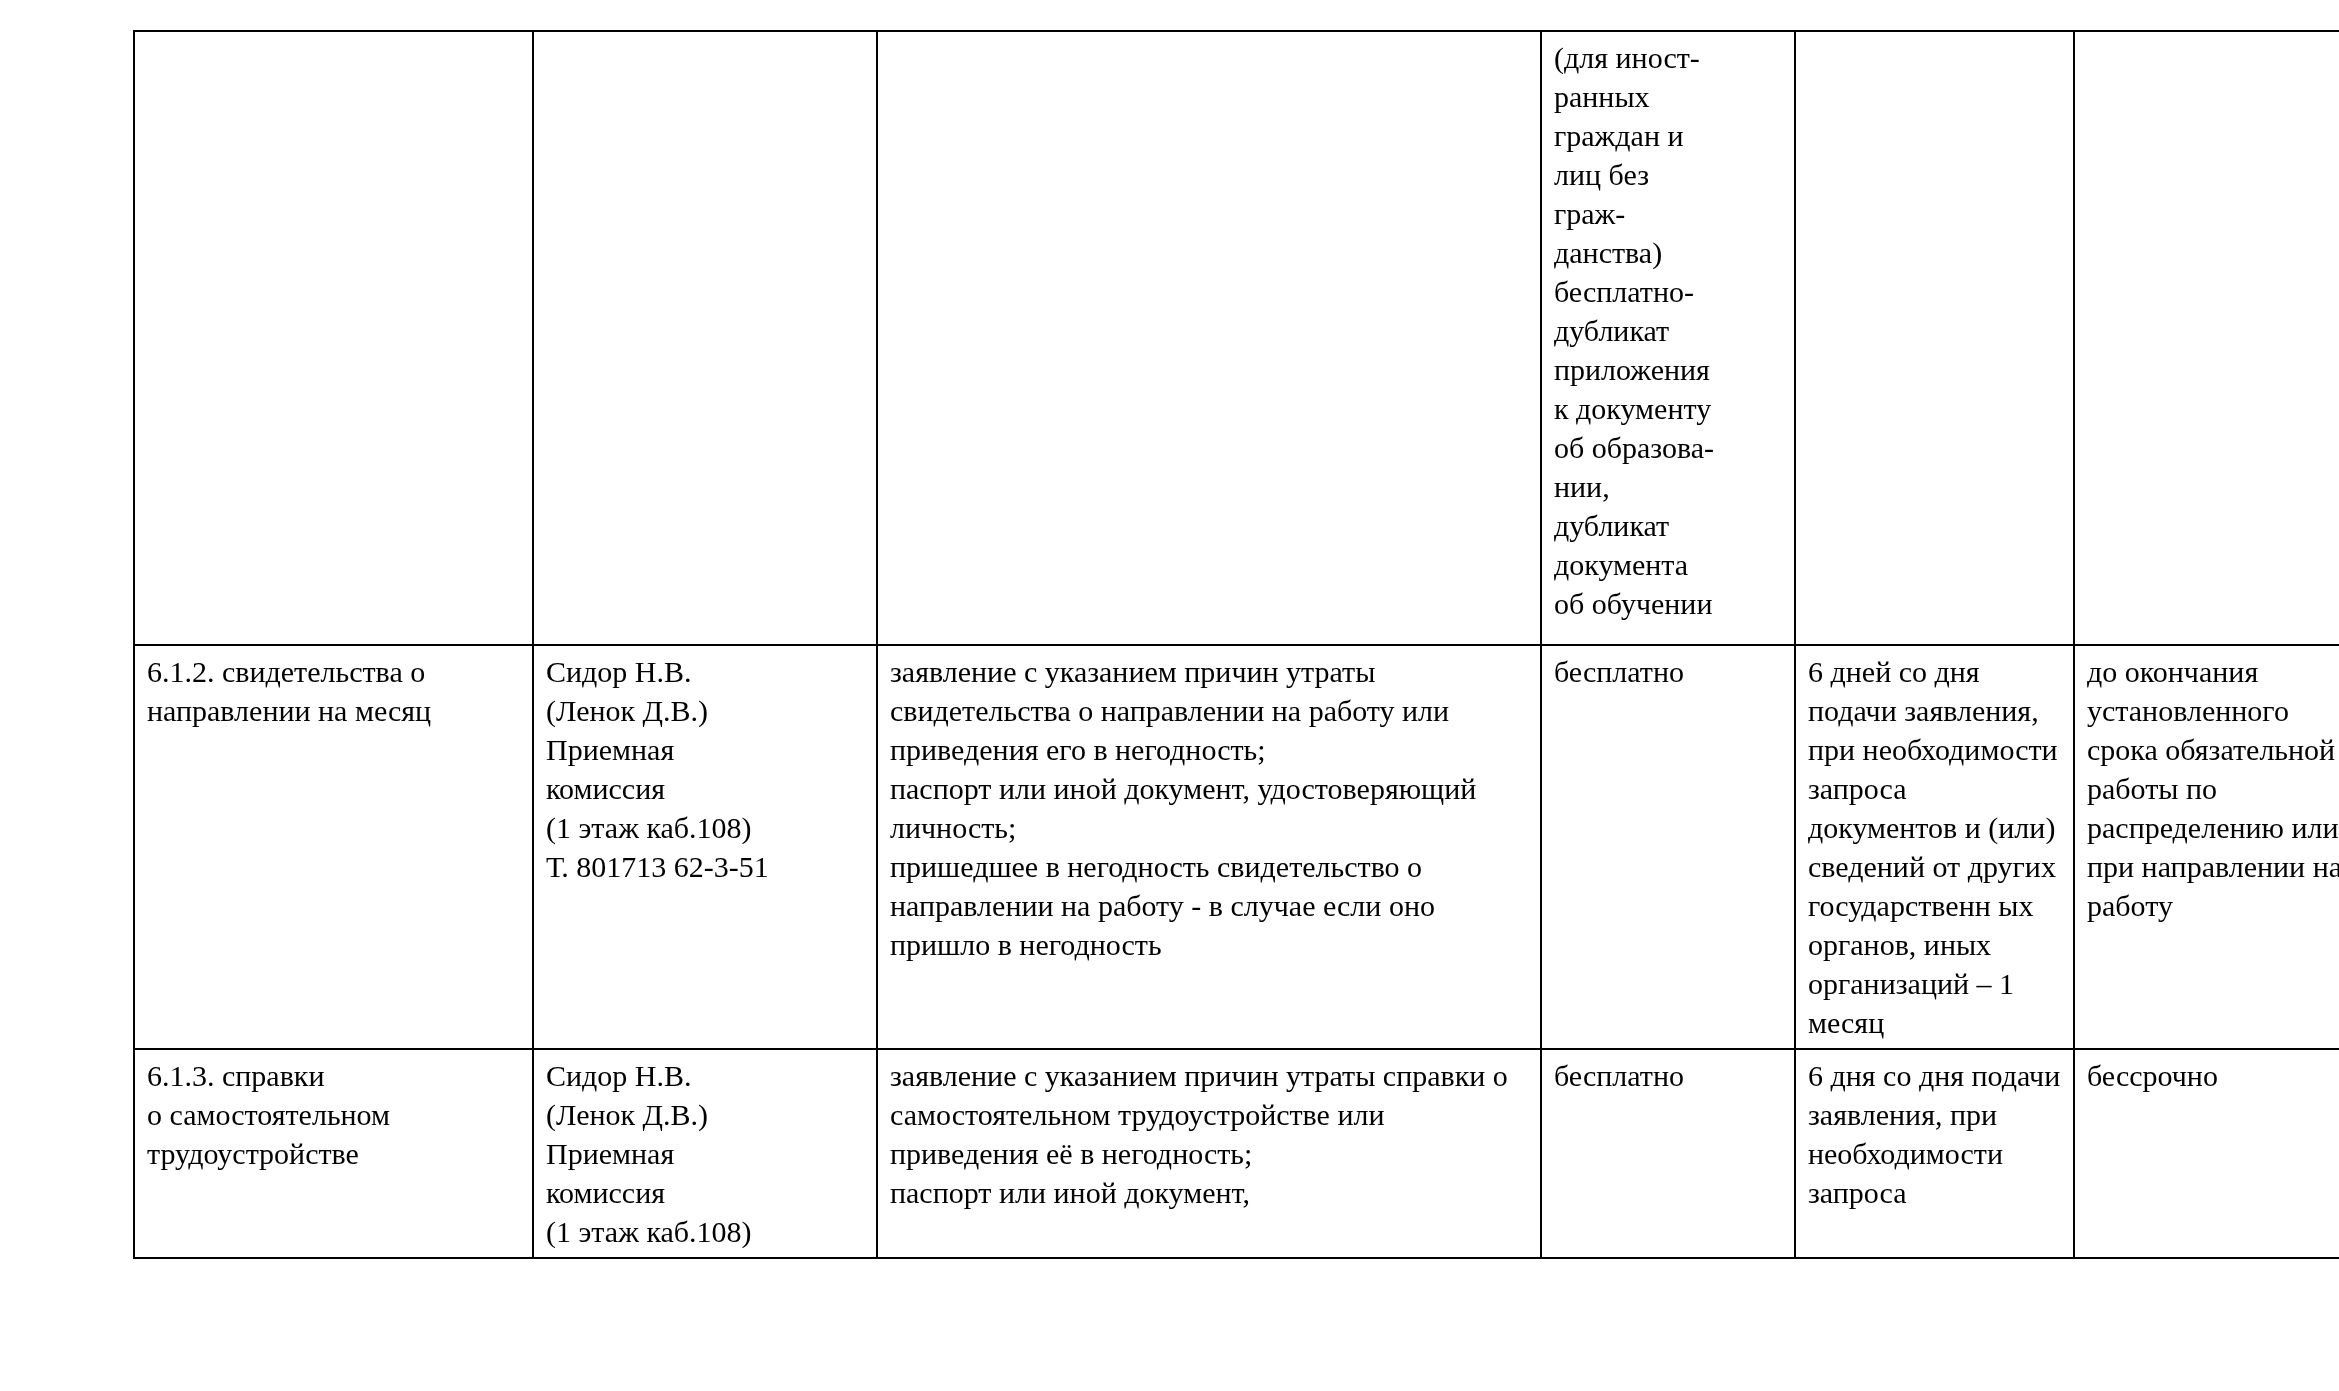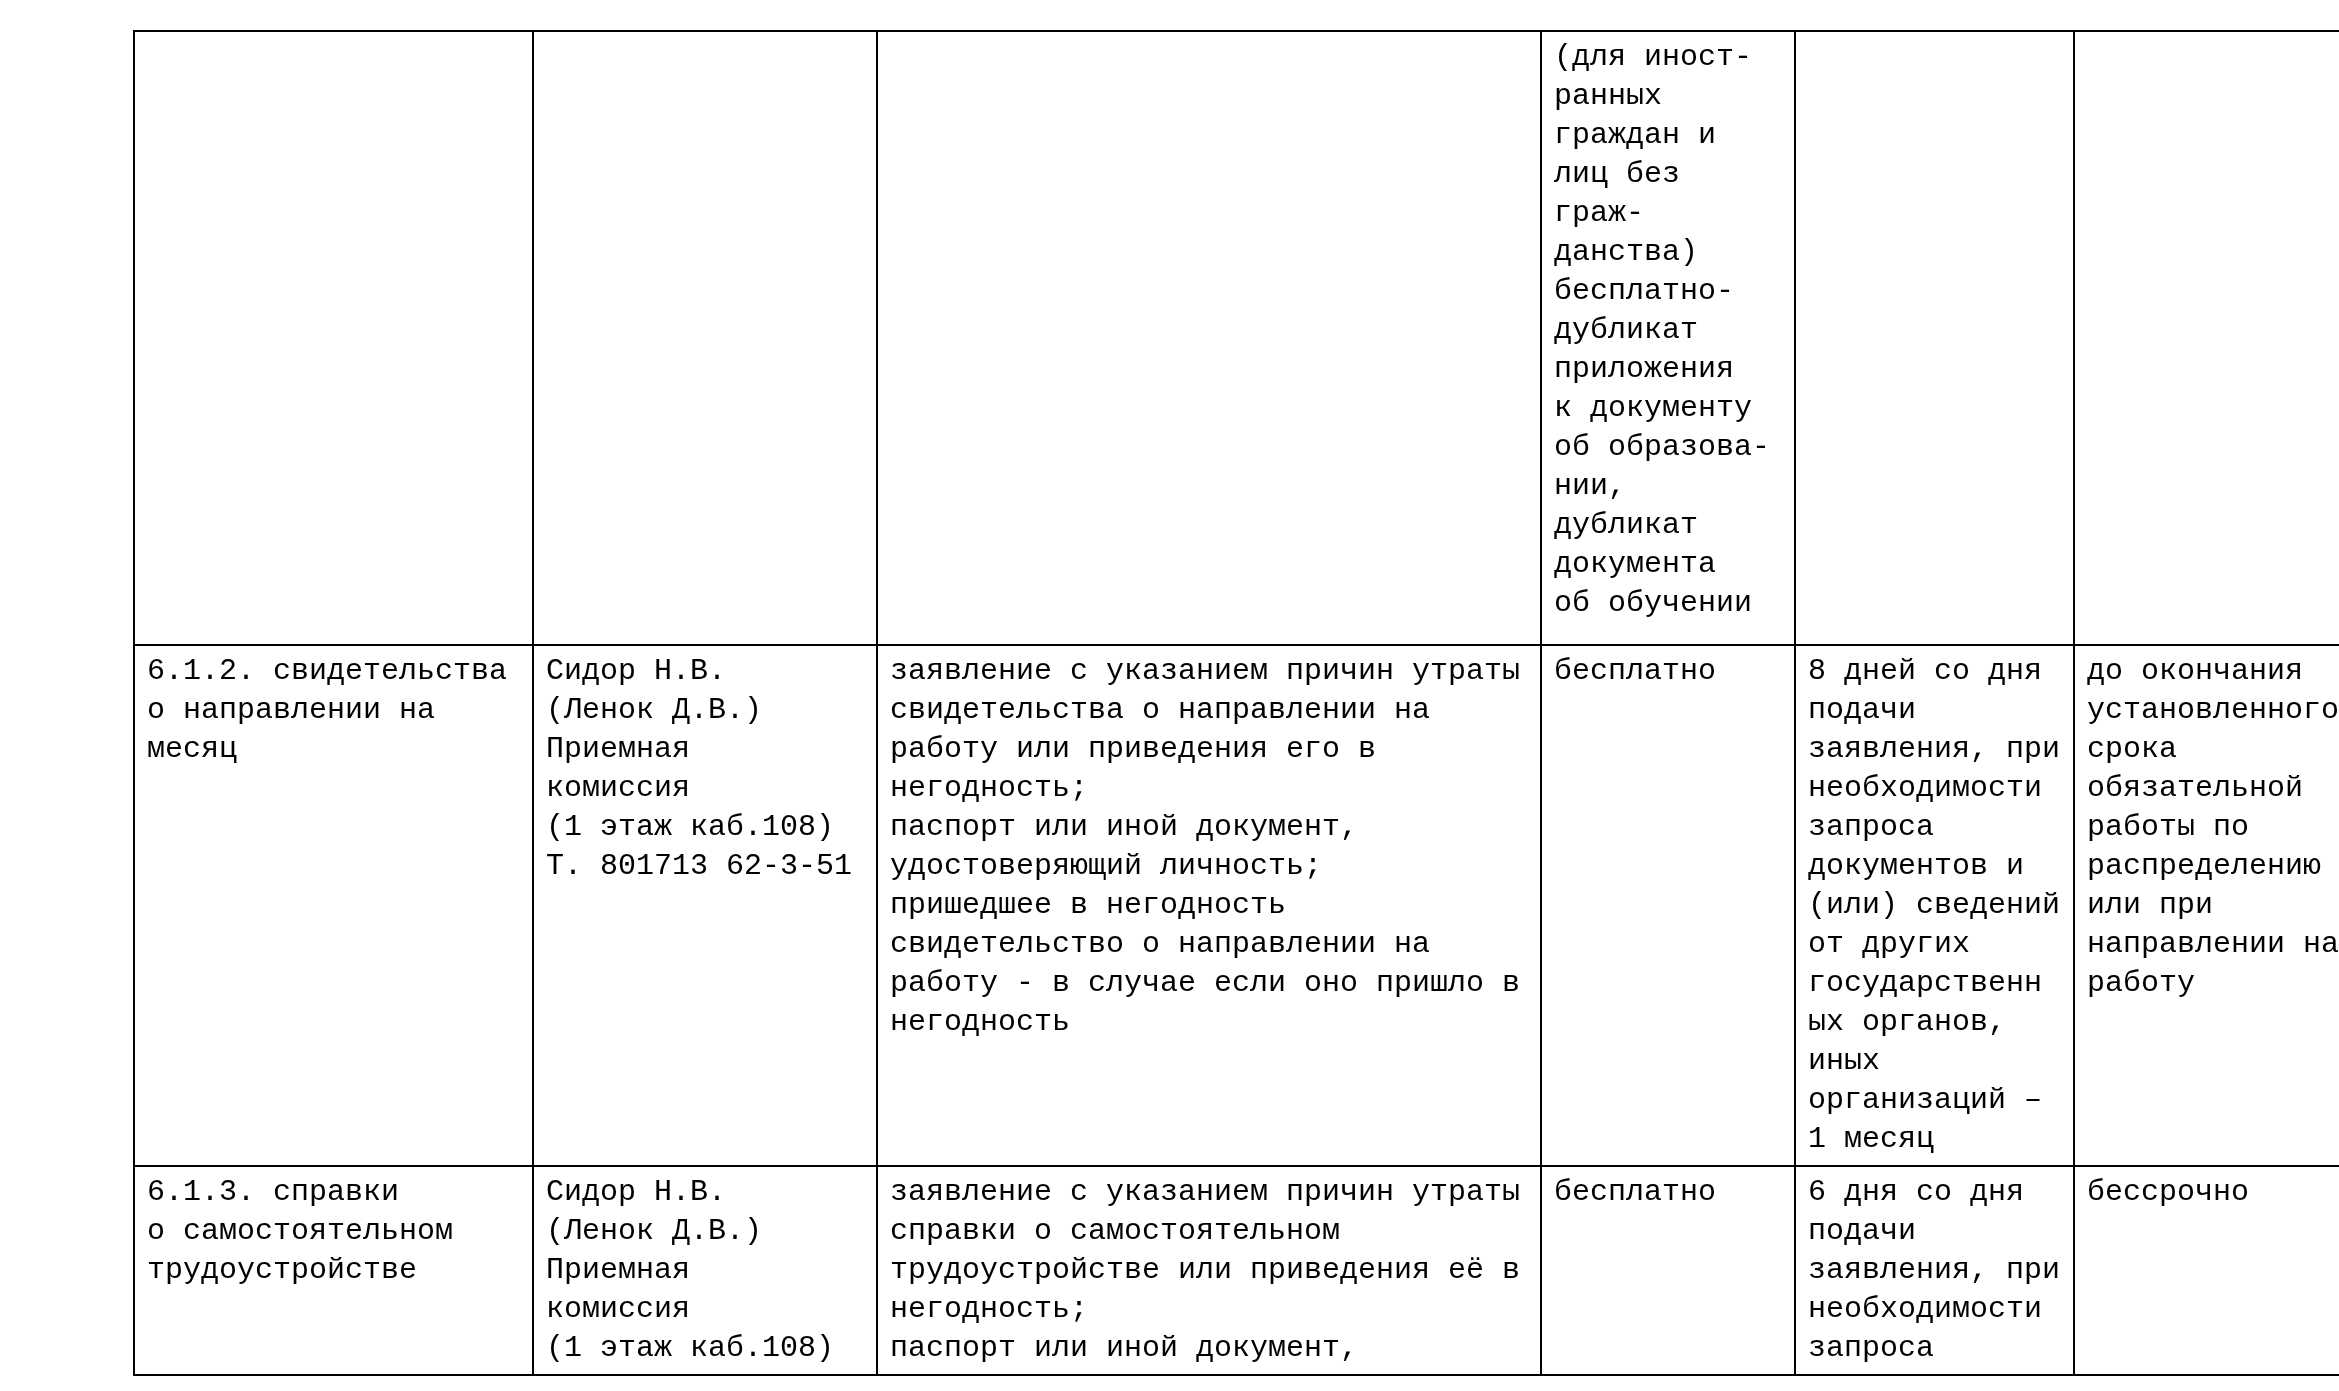--- a/index.html
+++ b/index.html
@@ -26,21 +26,21 @@
     table-layout: fixed;
     margin-left: 133px;
     width: 2085px;
   }
   table.doc-table td {
     border: 2px solid #000000;
     vertical-align: top;
     padding: 6px 10px 6px 12px;
     font-size: 30px;
     line-height: 1.30;
-    font-family: Liberation Mono, monospace;
+    font-family: Liberation Serif, serif;
     word-wrap: break-word;
     overflow-wrap: break-word;
     margin-left: 46px;
   }
   td.c1 { width: 375px; }
   td.c2 { width: 320px; }
   td.c3 { width: 640px; }
   td.c4 { width: 230px; }
   td.c5 { width: 255px; }
   td.c6 { width: 265px; }
@@ -106,21 +106,21 @@
           </td>
         <td class="c3">
             <span class="cell-text">заявление с указанием причин утраты свидетельства о  направлении на работу или приведения  его  в негодность;
 паспорт или иной документ, удостоверяющий личность;
 пришедшее  в негодность свидетельство о направлении на работу - в случае если оно пришло в негодность</span>
           </td>
         <td class="c4">
             <span class="cell-text">бесплатно</span>
           </td>
         <td class="c5">
-            <span class="cell-text">8 дней  со дня подачи заявления, при необходимости запроса документов и (или) сведений от других государственн ых органов, иных организаций – 1 месяц</span>
+            <span class="cell-text">6 дней  со дня подачи заявления, при необходимости запроса документов и (или) сведений от других государственн ых органов, иных организаций – 1 месяц</span>
           </td>
         <td class="c6">
             <span class="cell-text">до окончания установленного срока обязательной работы по распределению или при направлении на работу</span>
           </td>
       </tr>
       <tr class="row-last">
         <td class="c1">
             <span class="cell-text">6.1.3. справки
 о самостоятельном трудоустройстве</span>
           </td>

